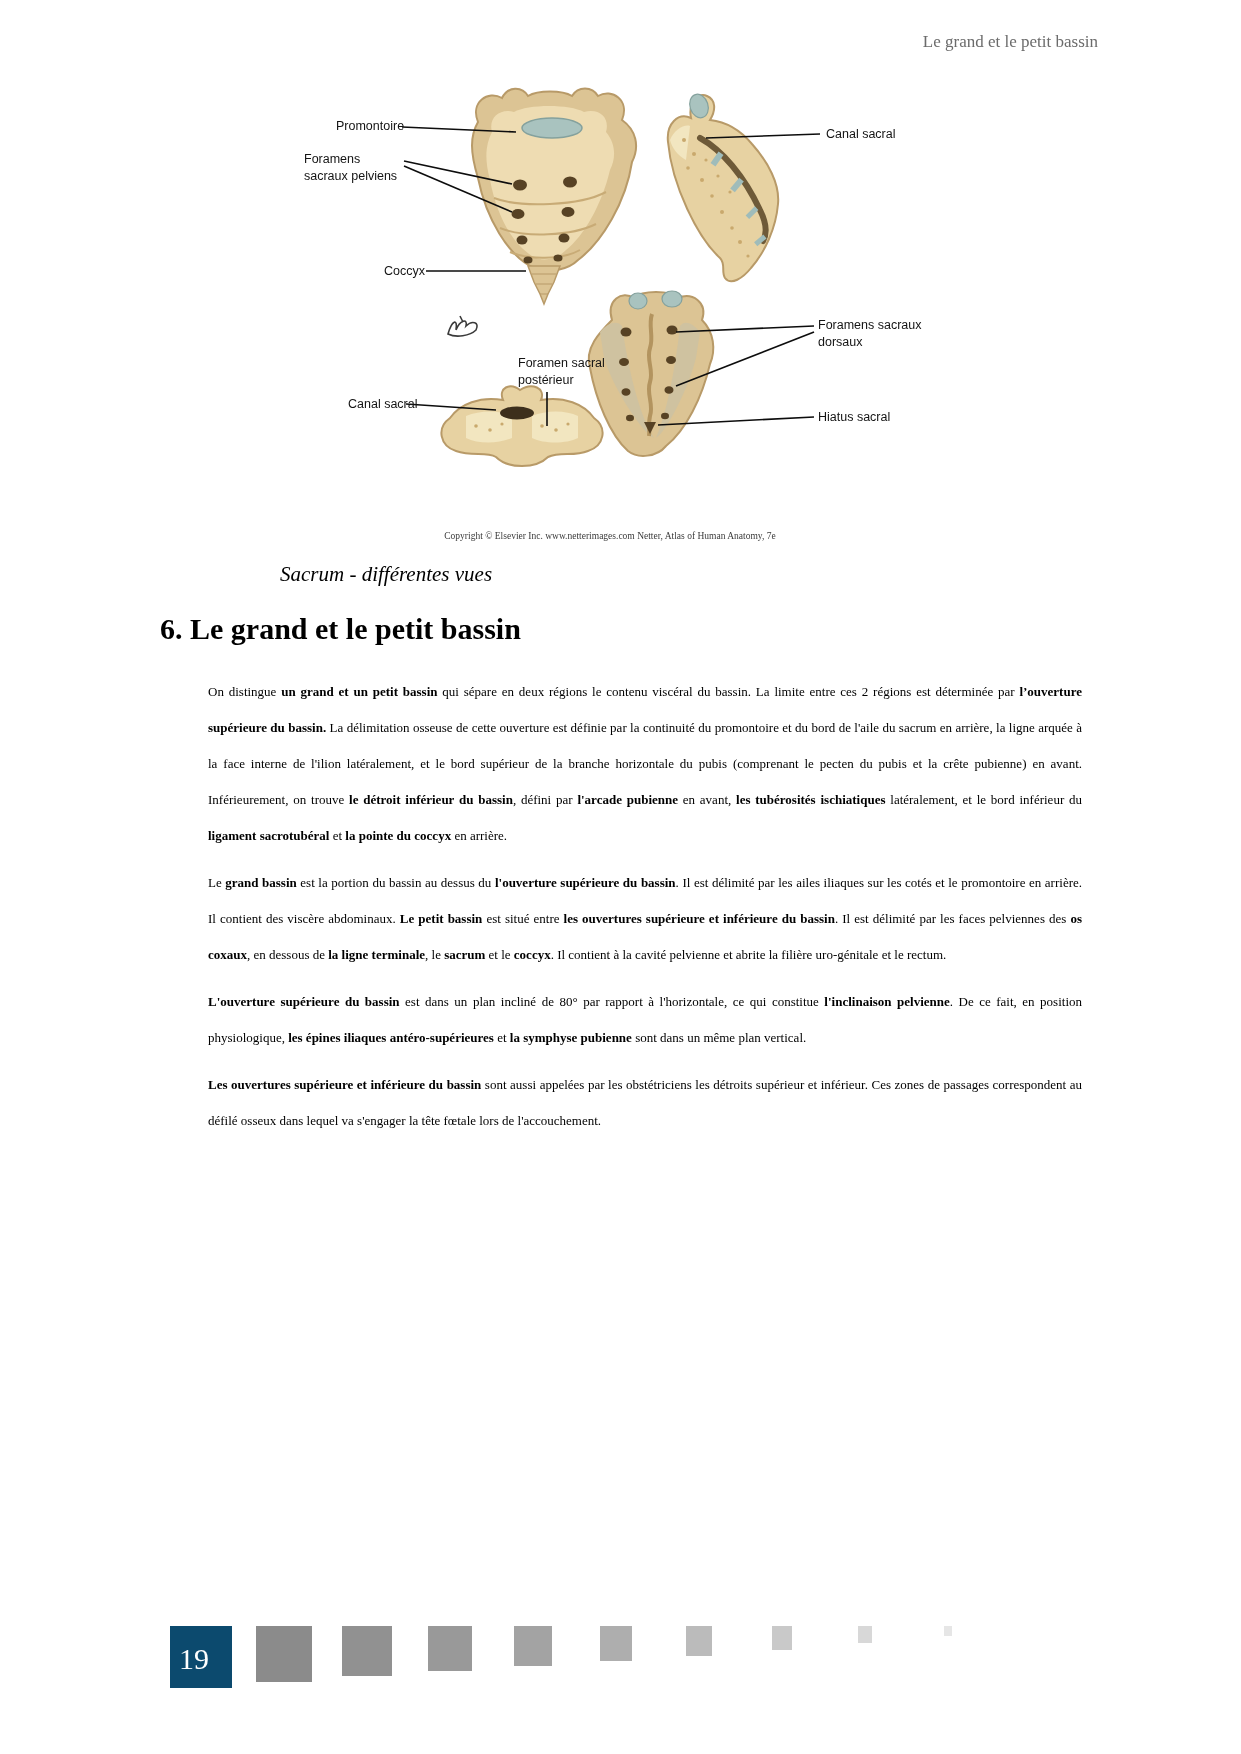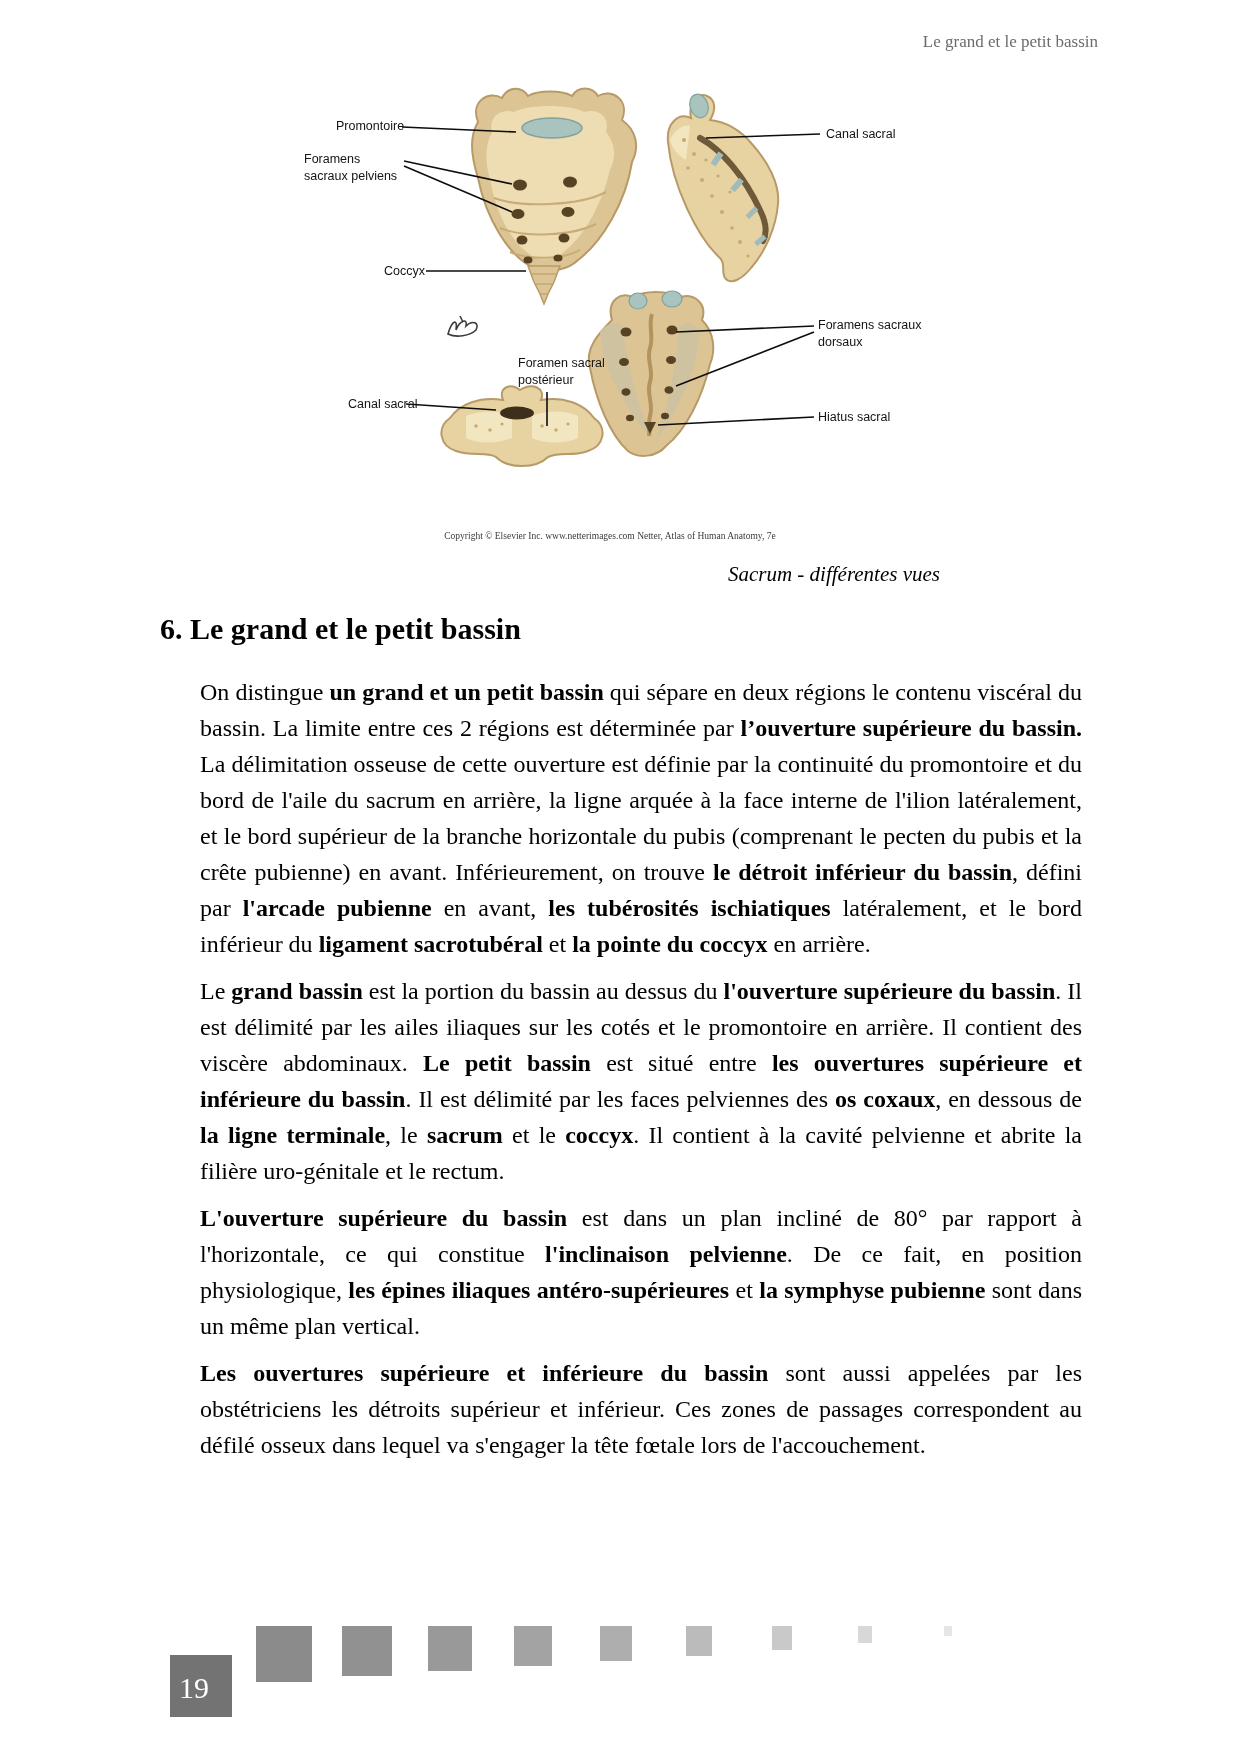--- a/index.html
+++ b/index.html
@@ -15,27 +15,27 @@
   .lbl-promontoire{left:66px;top:38px;}
   .lbl-foramens-pelviens{left:34px;top:71px;width:96px;}
   .lbl-coccyx{left:114px;top:183px;}
   .lbl-canal-sacral-right{left:556px;top:46px;}
   .lbl-foramen-posterieur{left:248px;top:275px;width:96px;}
   .lbl-canal-sacral-left{left:78px;top:316px;}
   .lbl-foramens-dorsaux{left:548px;top:237px;width:110px;}
   .lbl-hiatus-sacral{left:548px;top:329px;text-align:center;}
   .fig-copyright{position:absolute;left:280px;top:531px;width:660px;text-align:center;
         font-size:9.5px;color:#3a3a3a;font-family:"Liberation Serif", serif;}
-  .fig-caption{position:absolute;left:280px;top:562px;width:660px;text-align:right;
+  .fig-caption{position:absolute;left:280px;top:562px;width:660px;text-align:left;
         font-size:21px;font-style:italic;font-family:"Liberation Serif", serif;color:#000;}
   
   .section-heading{position:absolute;left:160px;top:612px;margin:0;font-size:30px;
         font-weight:bold;font-family:"Liberation Serif", serif;color:#000;}
   .body-text{position:absolute;left:196px;top:674px;width:886px;}
-  .body-text p{margin:0 0 11px 4px;font-size:24px;line-height:36px;text-align:justify;}
+  .body-text p{margin:0 0 11px 12px;font-size:13px;line-height:36px;text-align:justify;}
   .body-text b{font-weight:bold;}
   
   .footer{position:absolute;left:0;top:1626px;width:1241px;height:70px;}
   .page-number-box{position:absolute;left:170px;top:0;width:62px;height:62px;
         display:flex;align-items:center;}
   .page-number-box span{color:#ffffff;font-size:30px;font-family:"Liberation Serif", serif;
         padding-left:9px;padding-top:4px;}
   .fsq{position:absolute;top:0;}
 </style>
 </head>
@@ -161,21 +161,21 @@
   <h2 class="section-heading">6. Le grand et le petit bassin</h2>
 
   <div class="body-text">
     <p><span>On distingue </span><b>un grand et un petit bassin</b><span> qui sépare en deux régions le contenu viscéral du bassin. La limite entre ces 2 régions est déterminée par </span><b>l’ouverture supérieure du bassin.</b><span> La délimitation osseuse de cette ouverture est définie par la continuité du promontoire et du bord de l'aile du sacrum en arrière, la ligne arquée à la face interne de l'ilion latéralement, et le bord supérieur de la branche horizontale du pubis (comprenant le pecten du pubis et la crête pubienne) en avant. Inférieurement, on trouve </span><b>le détroit inférieur du bassin</b><span>, défini par </span><b>l'arcade pubienne</b><span> en avant, </span><b>les tubérosités ischiatiques</b><span> latéralement, et le bord inférieur du </span><b>ligament sacrotubéral</b><span> et </span><b>la pointe du coccyx</b><span> en arrière.</span></p>
     <p><span>Le </span><b>grand bassin</b><span> est la portion du bassin au dessus du </span><b>l'ouverture supérieure du bassin</b><span>. Il est délimité par les ailes iliaques sur les cotés et le promontoire en arrière. Il contient des viscère abdominaux. </span><b>Le petit bassin</b><span> est situé entre </span><b>les ouvertures supérieure et inférieure du bassin</b><span>. Il est délimité par les faces pelviennes des </span><b>os coxaux</b><span>, en dessous de </span><b>la ligne terminale</b><span>, le </span><b>sacrum</b><span> et le </span><b>coccyx</b><span>. Il contient à la cavité pelvienne et abrite la filière uro-génitale et le rectum.</span></p>
     <p><b>L'ouverture supérieure du bassin</b><span> est dans un plan incliné de 80° par rapport à l'horizontale, ce qui constitue </span><b>l'inclinaison pelvienne</b><span>. De ce fait, en position physiologique, </span><b>les épines iliaques antéro-supérieures</b><span> et </span><b>la symphyse pubienne</b><span> sont dans un même plan vertical.</span></p>
     <p><b>Les ouvertures supérieure et inférieure du bassin</b><span> sont aussi appelées par les obstétriciens les détroits supérieur et inférieur. Ces zones de passages correspondent au défilé osseux dans lequel va s'engager la tête fœtale lors de l'accouchement.</span></p>
   </div>
 
   <div class="footer">
-    <div class="page-number-box" style="background: #737373; margin-top: 29px;">
+    <div class="page-number-box" style="background: #0c4a6e;">
       <span>19</span>
     </div>
     <div id="footer-squares">
         <div class="fsq" style="left: 256px; width: 56px; height: 56px; background: rgb(139, 139, 139);"></div>
         <div class="fsq" style="left: 342px; width: 50px; height: 50px; background: rgb(145, 145, 145);"></div>
         <div class="fsq" style="left: 428px; width: 44px; height: 45px; background: rgb(153, 153, 153);"></div>
         <div class="fsq" style="left: 514px; width: 38px; height: 40px; background: rgb(163, 163, 163);"></div>
         <div class="fsq" style="left: 600px; width: 32px; height: 35px; background: rgb(174, 174, 174);"></div>
         <div class="fsq" style="left: 686px; width: 26px; height: 30px; background: rgb(187, 187, 187);"></div>
         <div class="fsq" style="left: 772px; width: 20px; height: 24px; background: rgb(201, 201, 201);"></div>

